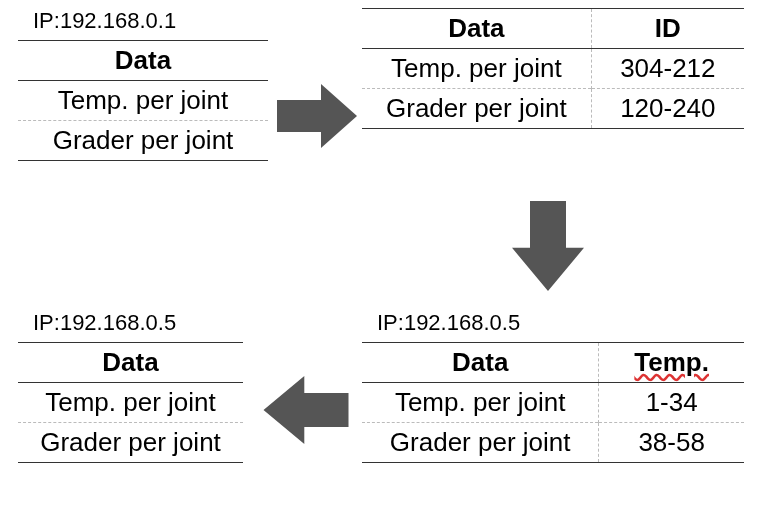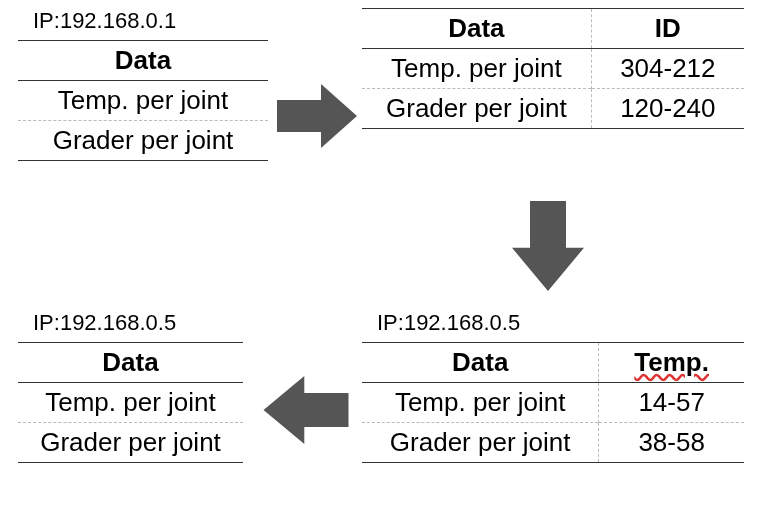--- a/index.html
+++ b/index.html
@@ -123,21 +123,21 @@
 <div id="node3" class="node">
   <div class="ip-label">IP:192.168.0.5</div>
   <table class="tbl">
     <tbody>
         <tr class="header-row">
       <th style="width:62%">Data</th>
       <th><span class="underline-red">Temp.</span></th>
     </tr>
     <tr class="data-row">
       <td>Temp. per joint</td>
-      <td>14-57</td>
+      <td>1-34</td>
     </tr>
     <tr class="data-row">
       <td>Grader per joint</td>
       <td>38-58</td>
     </tr>
   </tbody>
     </table>
 </div>
 
 <svg id="arrow-left" class="arrow" viewBox="0 0 100 80">

